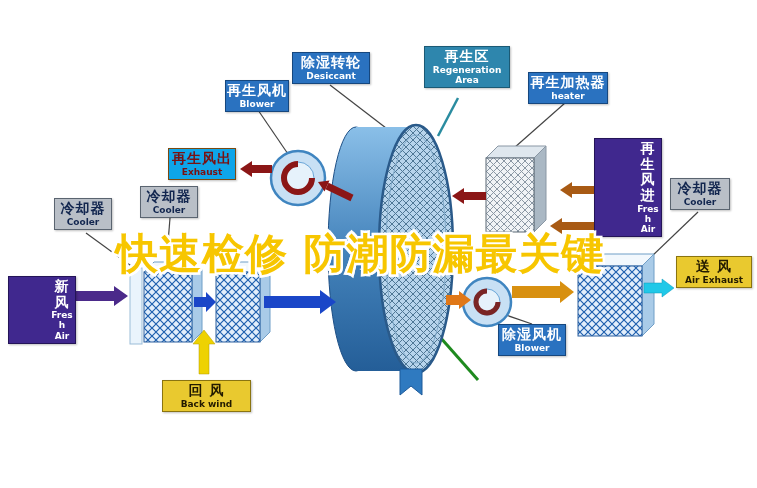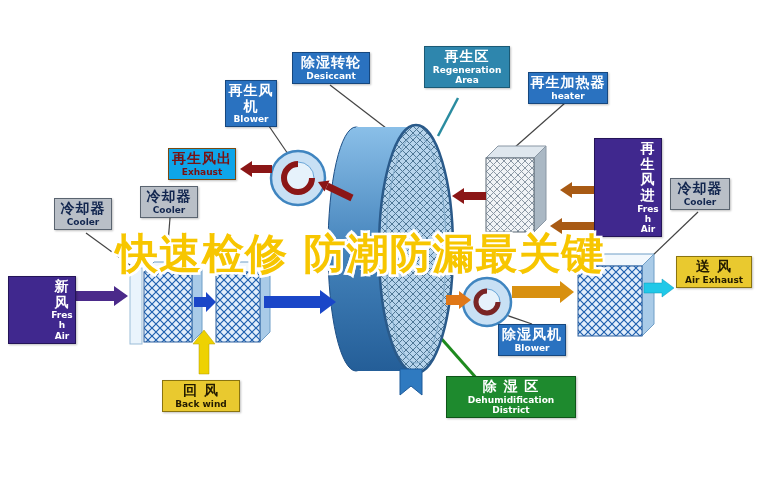--- a/index.html
+++ b/index.html
@@ -133,21 +133,21 @@
       <polygon points="486,192 464,192 464,188 452,196 464,204 464,200 486,200" fill="#8b1616"></polygon>
       <polygon points="272,165 252,165 252,161 240,169 252,177 252,173 272,173" fill="#8b1616"></polygon>
       <line x1="352" y1="198" x2="327" y2="186" stroke="#8b1616" stroke-width="7"></line>
       <polygon points="329.5,180.6 318,182 324.5,191.4" fill="#8b1616"></polygon>
 
       <polygon points="656,186 572,186 572,182 560,190 572,198 572,194 656,194" fill="#a85a14"></polygon>
       <polygon points="600,222 562,222 562,218 550,226 562,234 562,230 600,230" fill="#a85a14"></polygon>
     </g>
   </svg>
 
-  <div class="lbl lbl-blue" style="left:225px;top:80px;width:52px">
+  <div class="lbl lbl-blue" style="left:225px;top:80px;width:64px">
     <div class="zh">再生风机</div>
     <div class="en">Blower</div>
   </div>
 
   <div class="lbl lbl-blue" style="left:292px;top:52px;width:78px">
     <div class="zh">除湿转轮</div>
     <div class="en">Desiccant</div>
   </div>
 
   <div class="lbl lbl-teal" style="left:424px;top:46px;width:86px">
@@ -188,30 +188,26 @@
   <div class="lbl lbl-purple" style="left:8px;top:276px;width:68px">
     <div class="zh">新 风</div>
     <div class="en">Fresh Air</div>
   </div>
 
   <div class="lbl lbl-yellow" style="left:676px;top:256px;width:76px">
     <div class="zh">送 风</div>
     <div class="en">Air Exhaust</div>
   </div>
 
-  <div class="lbl lbl-yellow" style="left:162px;top:380px;width:78px">
+  <div class="lbl lbl-yellow" style="left:162px;top:380px;width:89px">
     <div class="zh">回 风</div>
     <div class="en">Back wind</div>
   </div>
 
   <div class="lbl lbl-blue" style="left:498px;top:324px;width:68px">
     <div class="zh">除湿风机</div>
     <div class="en">Blower</div>
   </div>
 
-  <div class="lbl lbl-green" style="left:446px;top:376px;width:130px">
-    <div class="zh">除 湿 区</div>
-    <div class="en">Dehumidification District</div>
-  </div>
 
   <div class="headline">快速检修 防潮防漏最关键</div>
 
 </div>
 
 </body></html>

